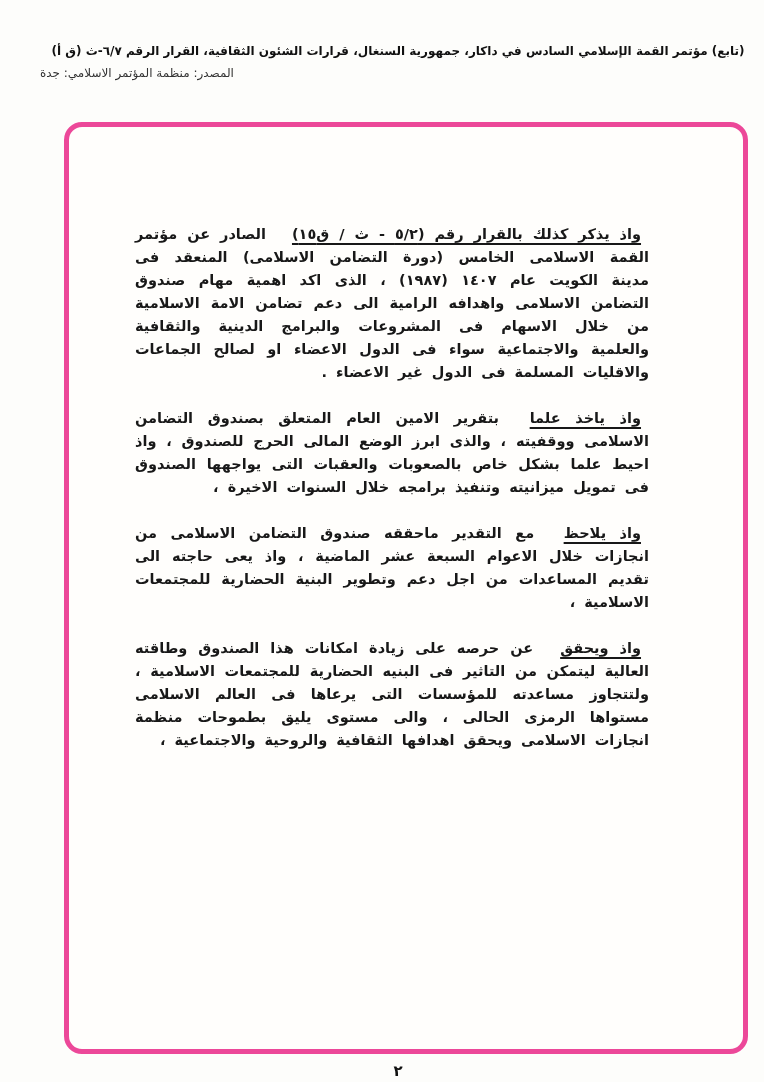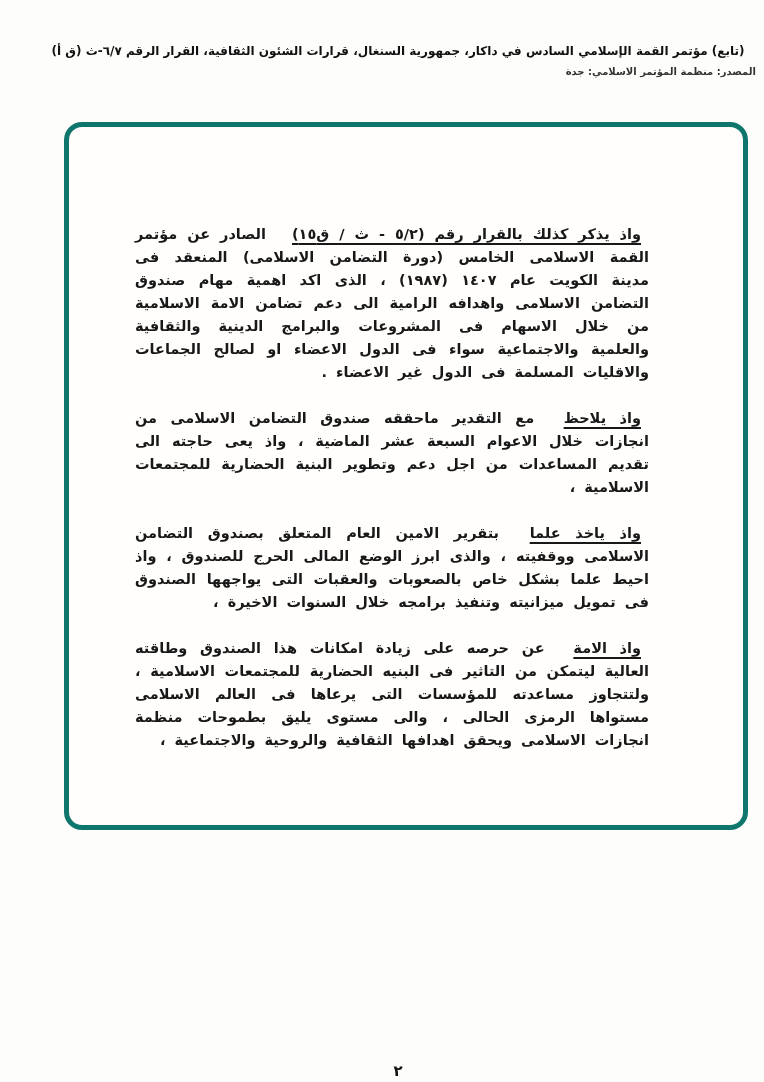--- a/index.html
+++ b/index.html
@@ -14,33 +14,33 @@
     margin-top: 28px;
     text-align: center;
     direction: rtl;
     font-size: 12px;
     font-weight: bold;
     color: #111111;
     letter-spacing: 0.2px;
   }
   .header-source {
     margin-top: 5px;
-    text-align: right;
+    text-align: left;
     direction: rtl;
-    font-size: 10px;
-    font-weight: bold;
+    font-size: 12px;
+    font-weight: normal;
     color: #333333;
   }
   .frame {
     position: absolute;
     left: 40px;
     top: 98px;
     width: 684px;
-    height: 708px;
-    border: 5px solid #0f766e;
+    height: 932px;
+    border: 5px solid #ec4899;
     border-radius: 18px;
     background: #fffefc;
   }
   .content {
     position: absolute;
     top: 80px;
     right: 78px;
     left: 50px;
     direction: rtl;
     text-align: justify;
@@ -76,25 +76,25 @@
   <div class="header">
     <div class="header-title">(تابع) مؤتمر القمة الإسلامي السادس في داكار، جمهورية السنغال، قرارات الشئون الثقافية، القرار الرقم ٦/٧-ث (ق أ)</div>
     <div class="header-source">المصدر: منظمة المؤتمر الاسلامي: جدة</div>
   </div>
 
   <div class="frame">
     <div class="content">
 
       <p class="para"><span class="lead">واذ يذكر كذلك بالقرار رقم (٥/٢ - ث / ق١٥)</span><span> الصادر عن مؤتمر القمة الاسلامى الخامس (دورة التضامن الاسلامى) المنعقد فى مدينة الكويت عام ١٤٠٧ (١٩٨٧) ، الذى اكد اهمية مهام صندوق التضامن الاسلامى واهدافه الرامية الى دعم تضامن الامة الاسلامية من خلال الاسهام فى المشروعات والبرامج الدينية والثقافية والعلمية والاجتماعية سواء فى الدول الاعضاء او لصالح الجماعات والاقليات المسلمة فى الدول غير الاعضاء .</span></p>
 
+      <p class="para"><span class="lead">واذ ياخذ علما</span><span> بتقرير الامين العام المتعلق بصندوق التضامن الاسلامى ووقفيته ، والذى ابرز الوضع المالى الحرج للصندوق ، واذ احيط علما بشكل خاص بالصعوبات والعقبات التى يواجهها الصندوق فى تمويل ميزانيته وتنفيذ برامجه خلال السنوات الاخيرة ،</span></p>
+
       <p class="para"><span class="lead">واذ يلاحظ</span><span> مع التقدير ماحققه صندوق التضامن الاسلامى من انجازات خلال الاعوام السبعة عشر الماضية ، واذ يعى حاجته الى تقديم المساعدات من اجل دعم وتطوير البنية الحضارية للمجتمعات الاسلامية ،</span></p>
 
-      <p class="para"><span class="lead">واذ ياخذ علما</span><span> بتقرير الامين العام المتعلق بصندوق التضامن الاسلامى ووقفيته ، والذى ابرز الوضع المالى الحرج للصندوق ، واذ احيط علما بشكل خاص بالصعوبات والعقبات التى يواجهها الصندوق فى تمويل ميزانيته وتنفيذ برامجه خلال السنوات الاخيرة ،</span></p>
 
-
-      <p class="para"><span class="lead">واذ الامة</span><span> عن حرصه على زيادة امكانات هذا الصندوق وطاقته العالية ليتمكن من التاثير فى البنيه الحضارية للمجتمعات الاسلامية ، ولتتجاوز مساعدته للمؤسسات التى يرعاها فى العالم الاسلامى مستواها الرمزى الحالى ، والى مستوى يليق بطموحات منظمة انجازات الاسلامى ويحقق اهدافها الثقافية والروحية والاجتماعية ،</span></p>
+      <p class="para"><span class="lead">واذ ويحقق</span><span> عن حرصه على زيادة امكانات هذا الصندوق وطاقته العالية ليتمكن من التاثير فى البنيه الحضارية للمجتمعات الاسلامية ، ولتتجاوز مساعدته للمؤسسات التى يرعاها فى العالم الاسلامى مستواها الرمزى الحالى ، والى مستوى يليق بطموحات منظمة انجازات الاسلامى ويحقق اهدافها الثقافية والروحية والاجتماعية ،</span></p>
 
     </div>
   </div>
 
   <div class="page-num">٢</div>
 
 </div>
 
 </body></html>

